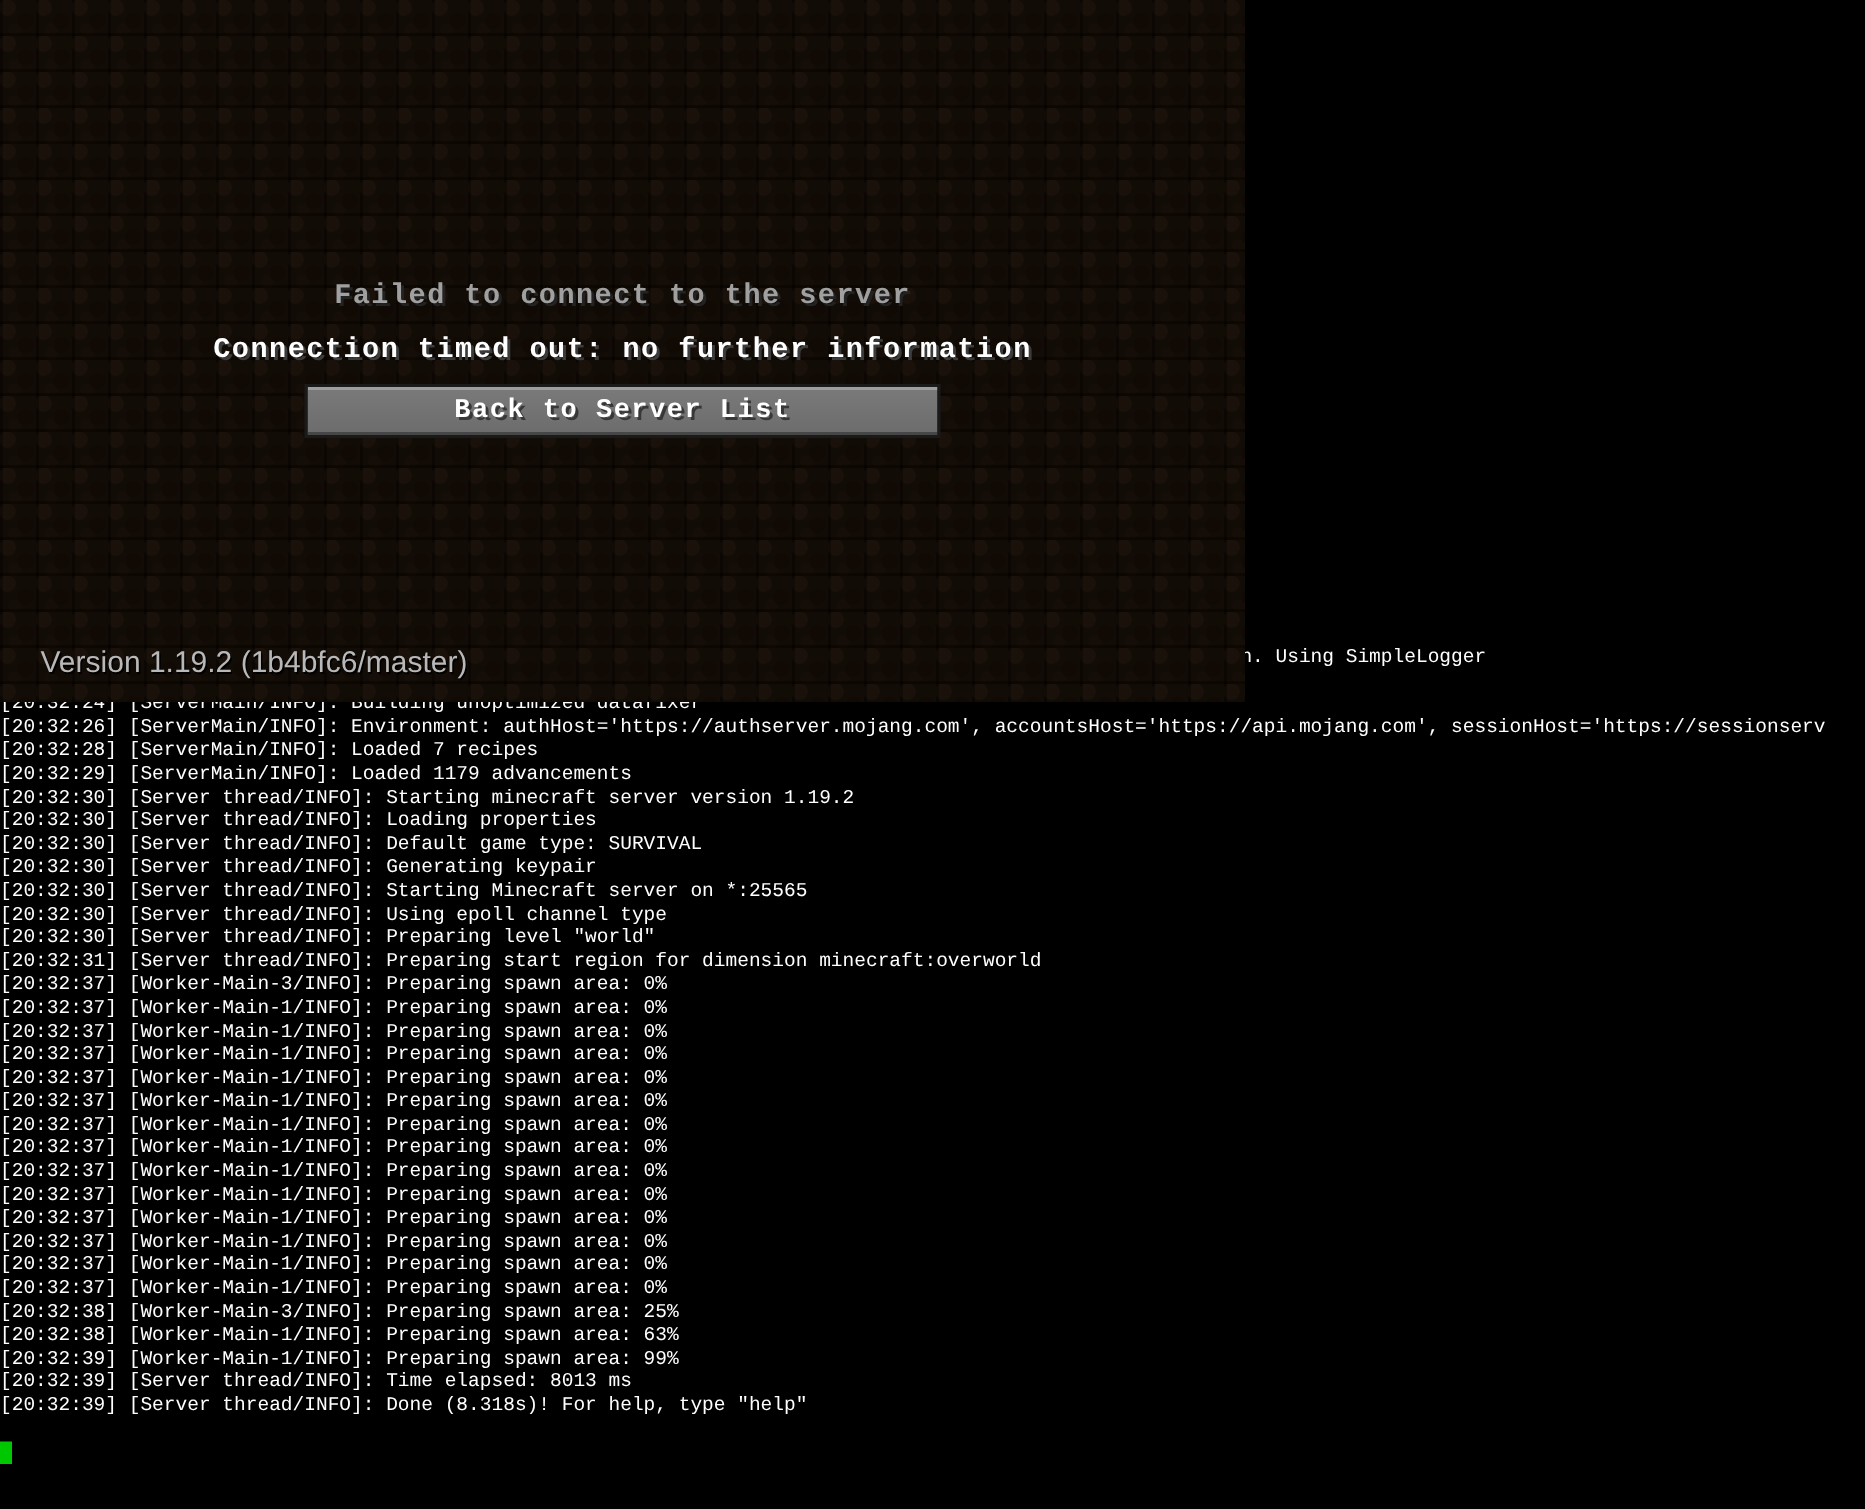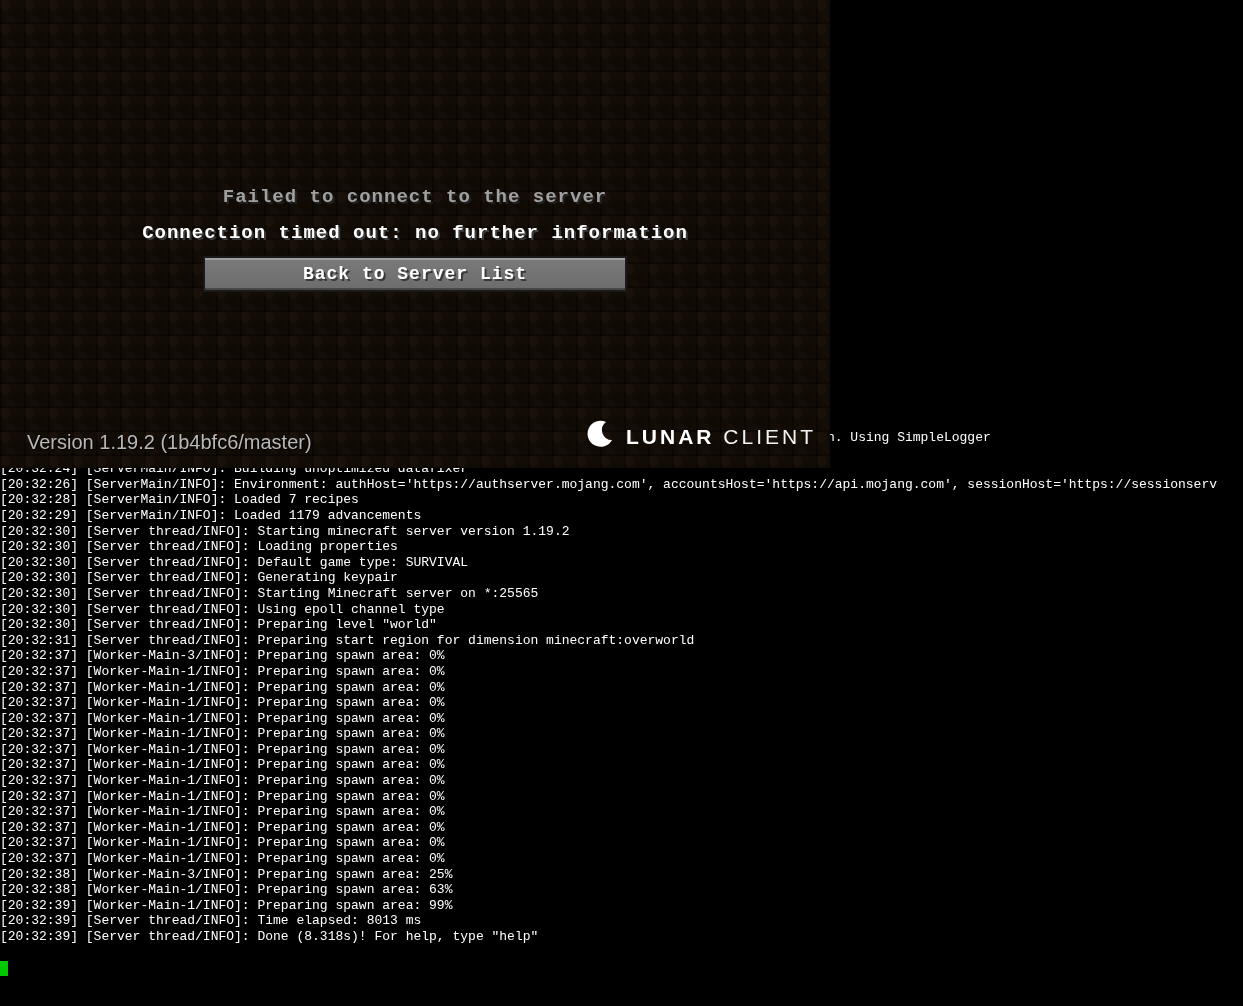--- a/index.html
+++ b/index.html
@@ -136,25 +136,15 @@
 
 <div class="mc-panel"></div>
 
 <div class="mc-overlay">
   <div class="mc-title">Failed to connect to the server</div>
   <div class="mc-subtitle">Connection timed out: no further information</div>
   <div class="mc-button">Back to Server List</div>
 
   <div class="version">Version 1.19.2 (1b4bfc6/master)</div>
 
-  <div class="lunar">
-    <span>
-      <svg viewBox="0 0 32 32" fill="none">
-        <path d="M22 4 A13 13 0 1 0 28 22 A10 10 0 0 1 22 4 Z" fill="#ffffff"></path>
-      </svg>
-    </span>
-    <span class="lunar-text">
-      <span class="bold">LUNAR</span><span class="light"> CLIENT</span>
-    </span>
-  </div>
 </div>
 
 <div class="cursor"></div>
 
 </body></html>

